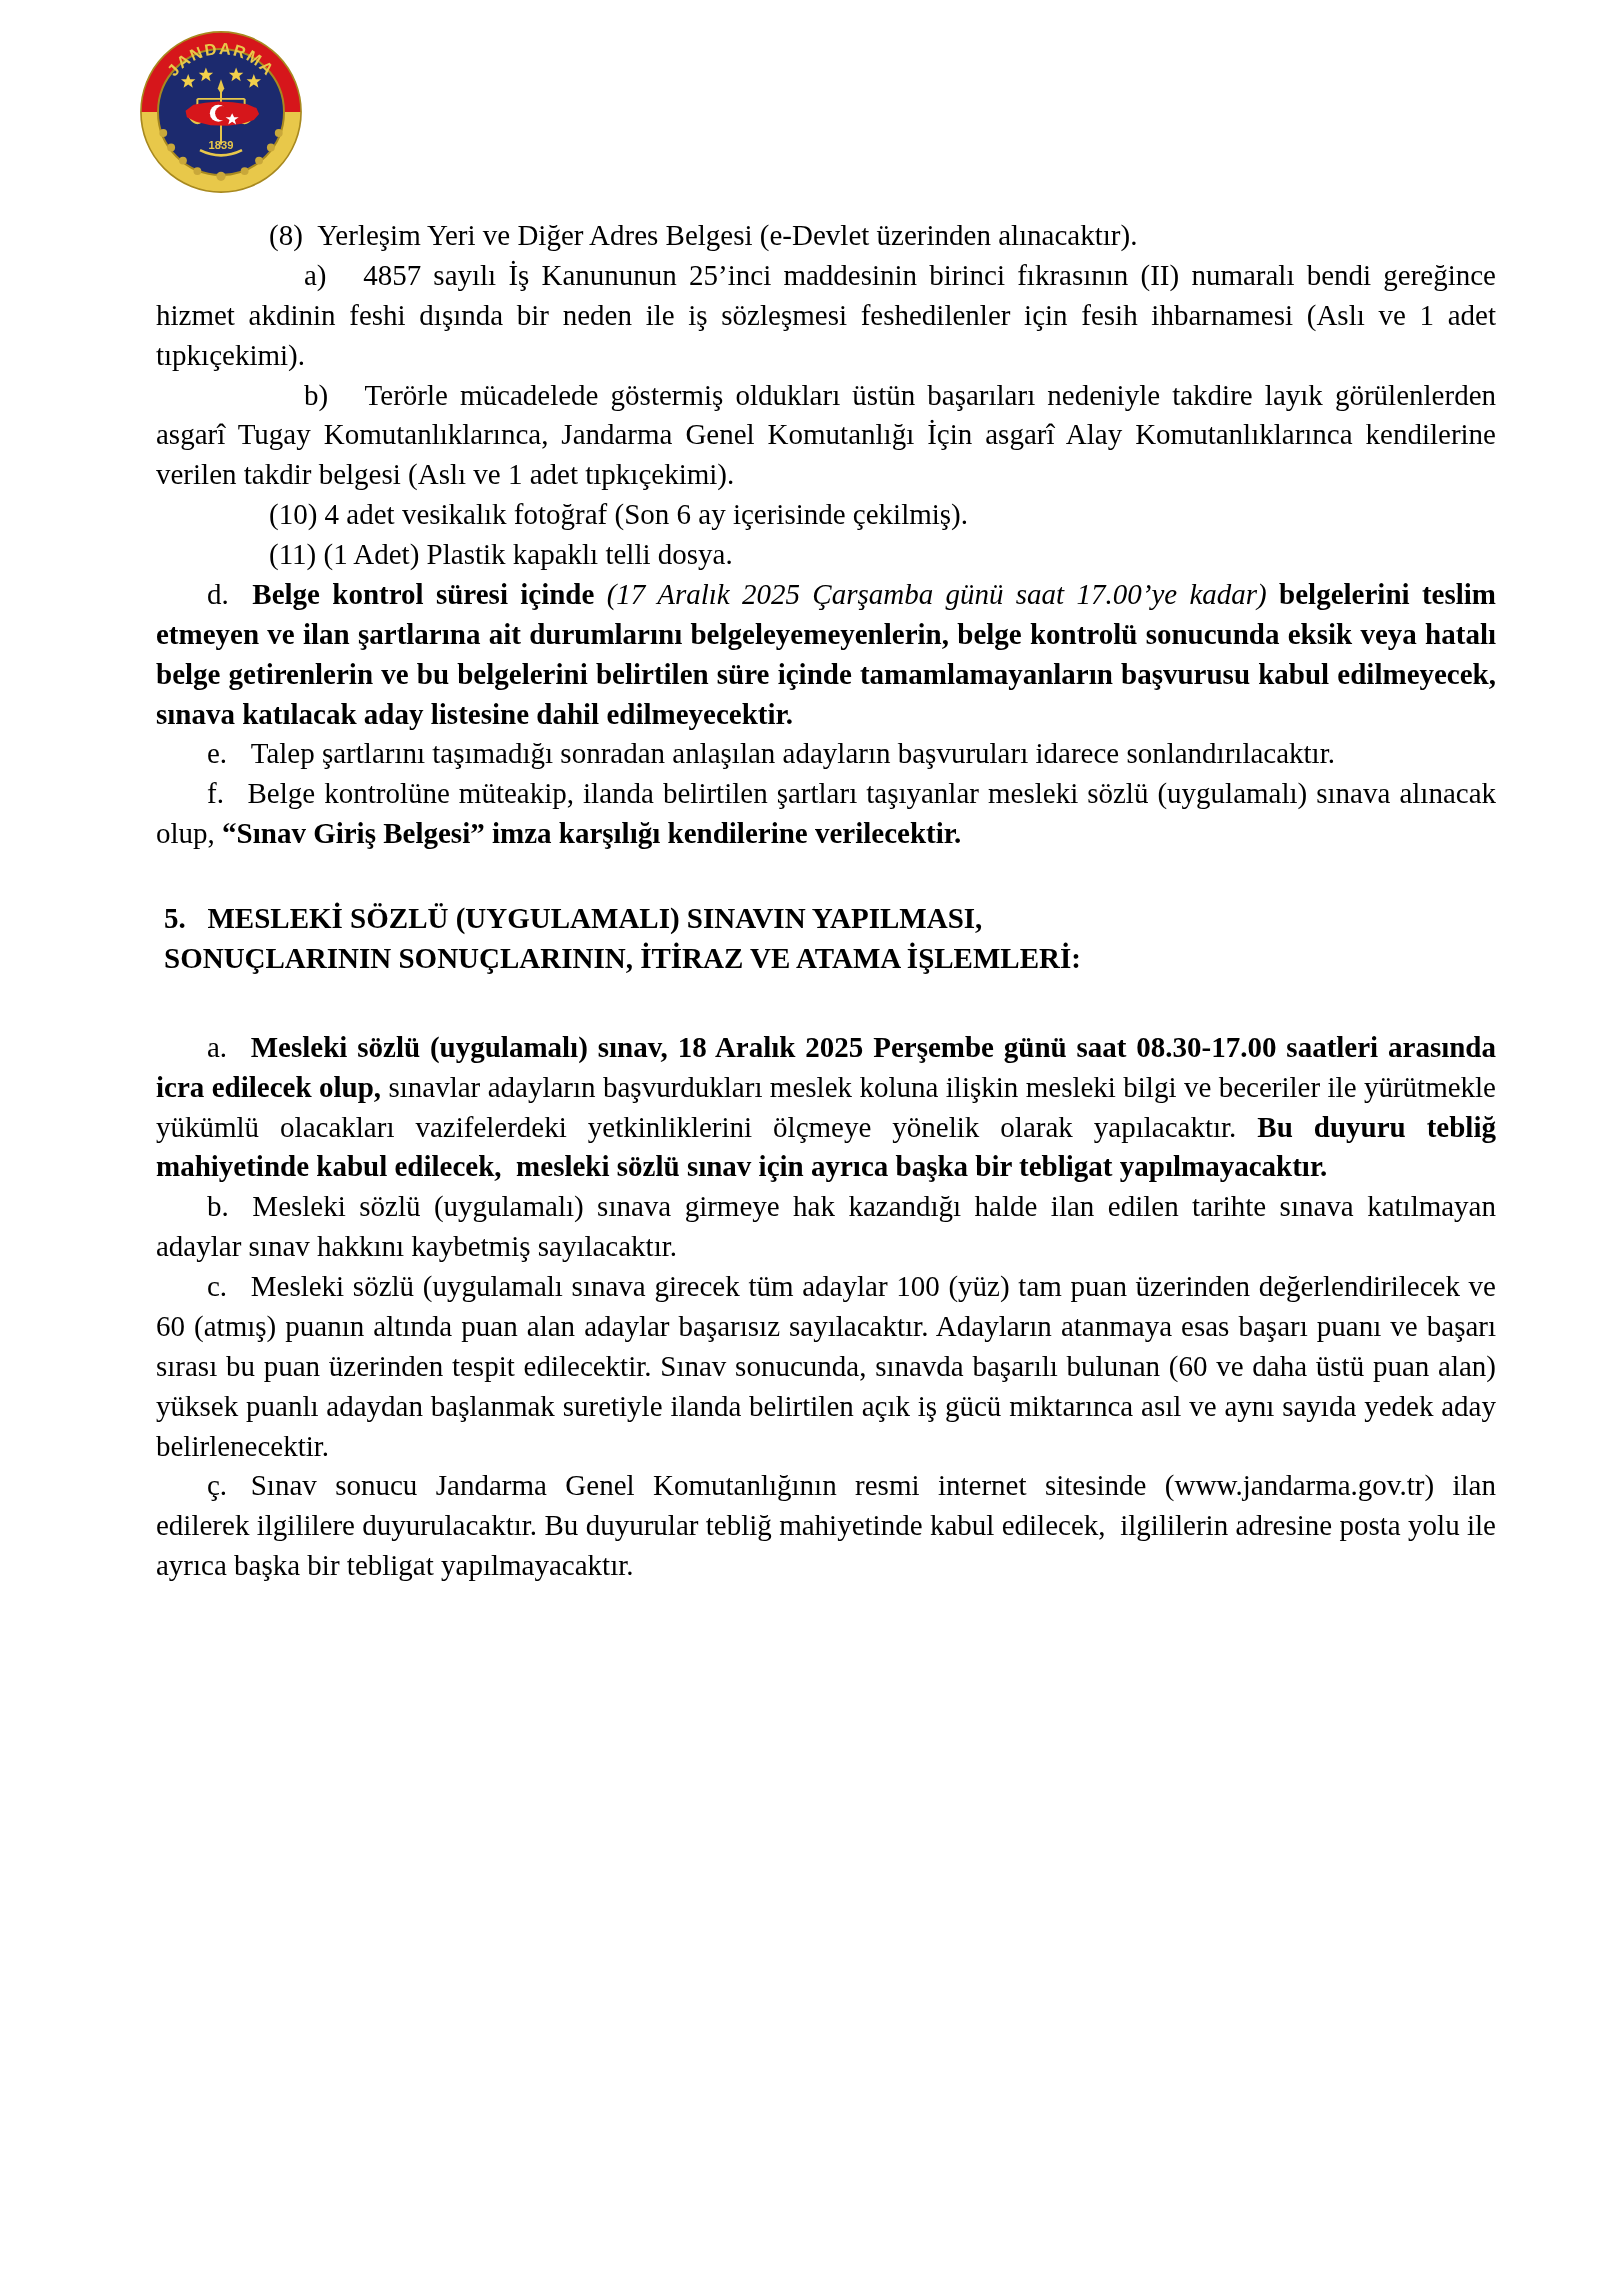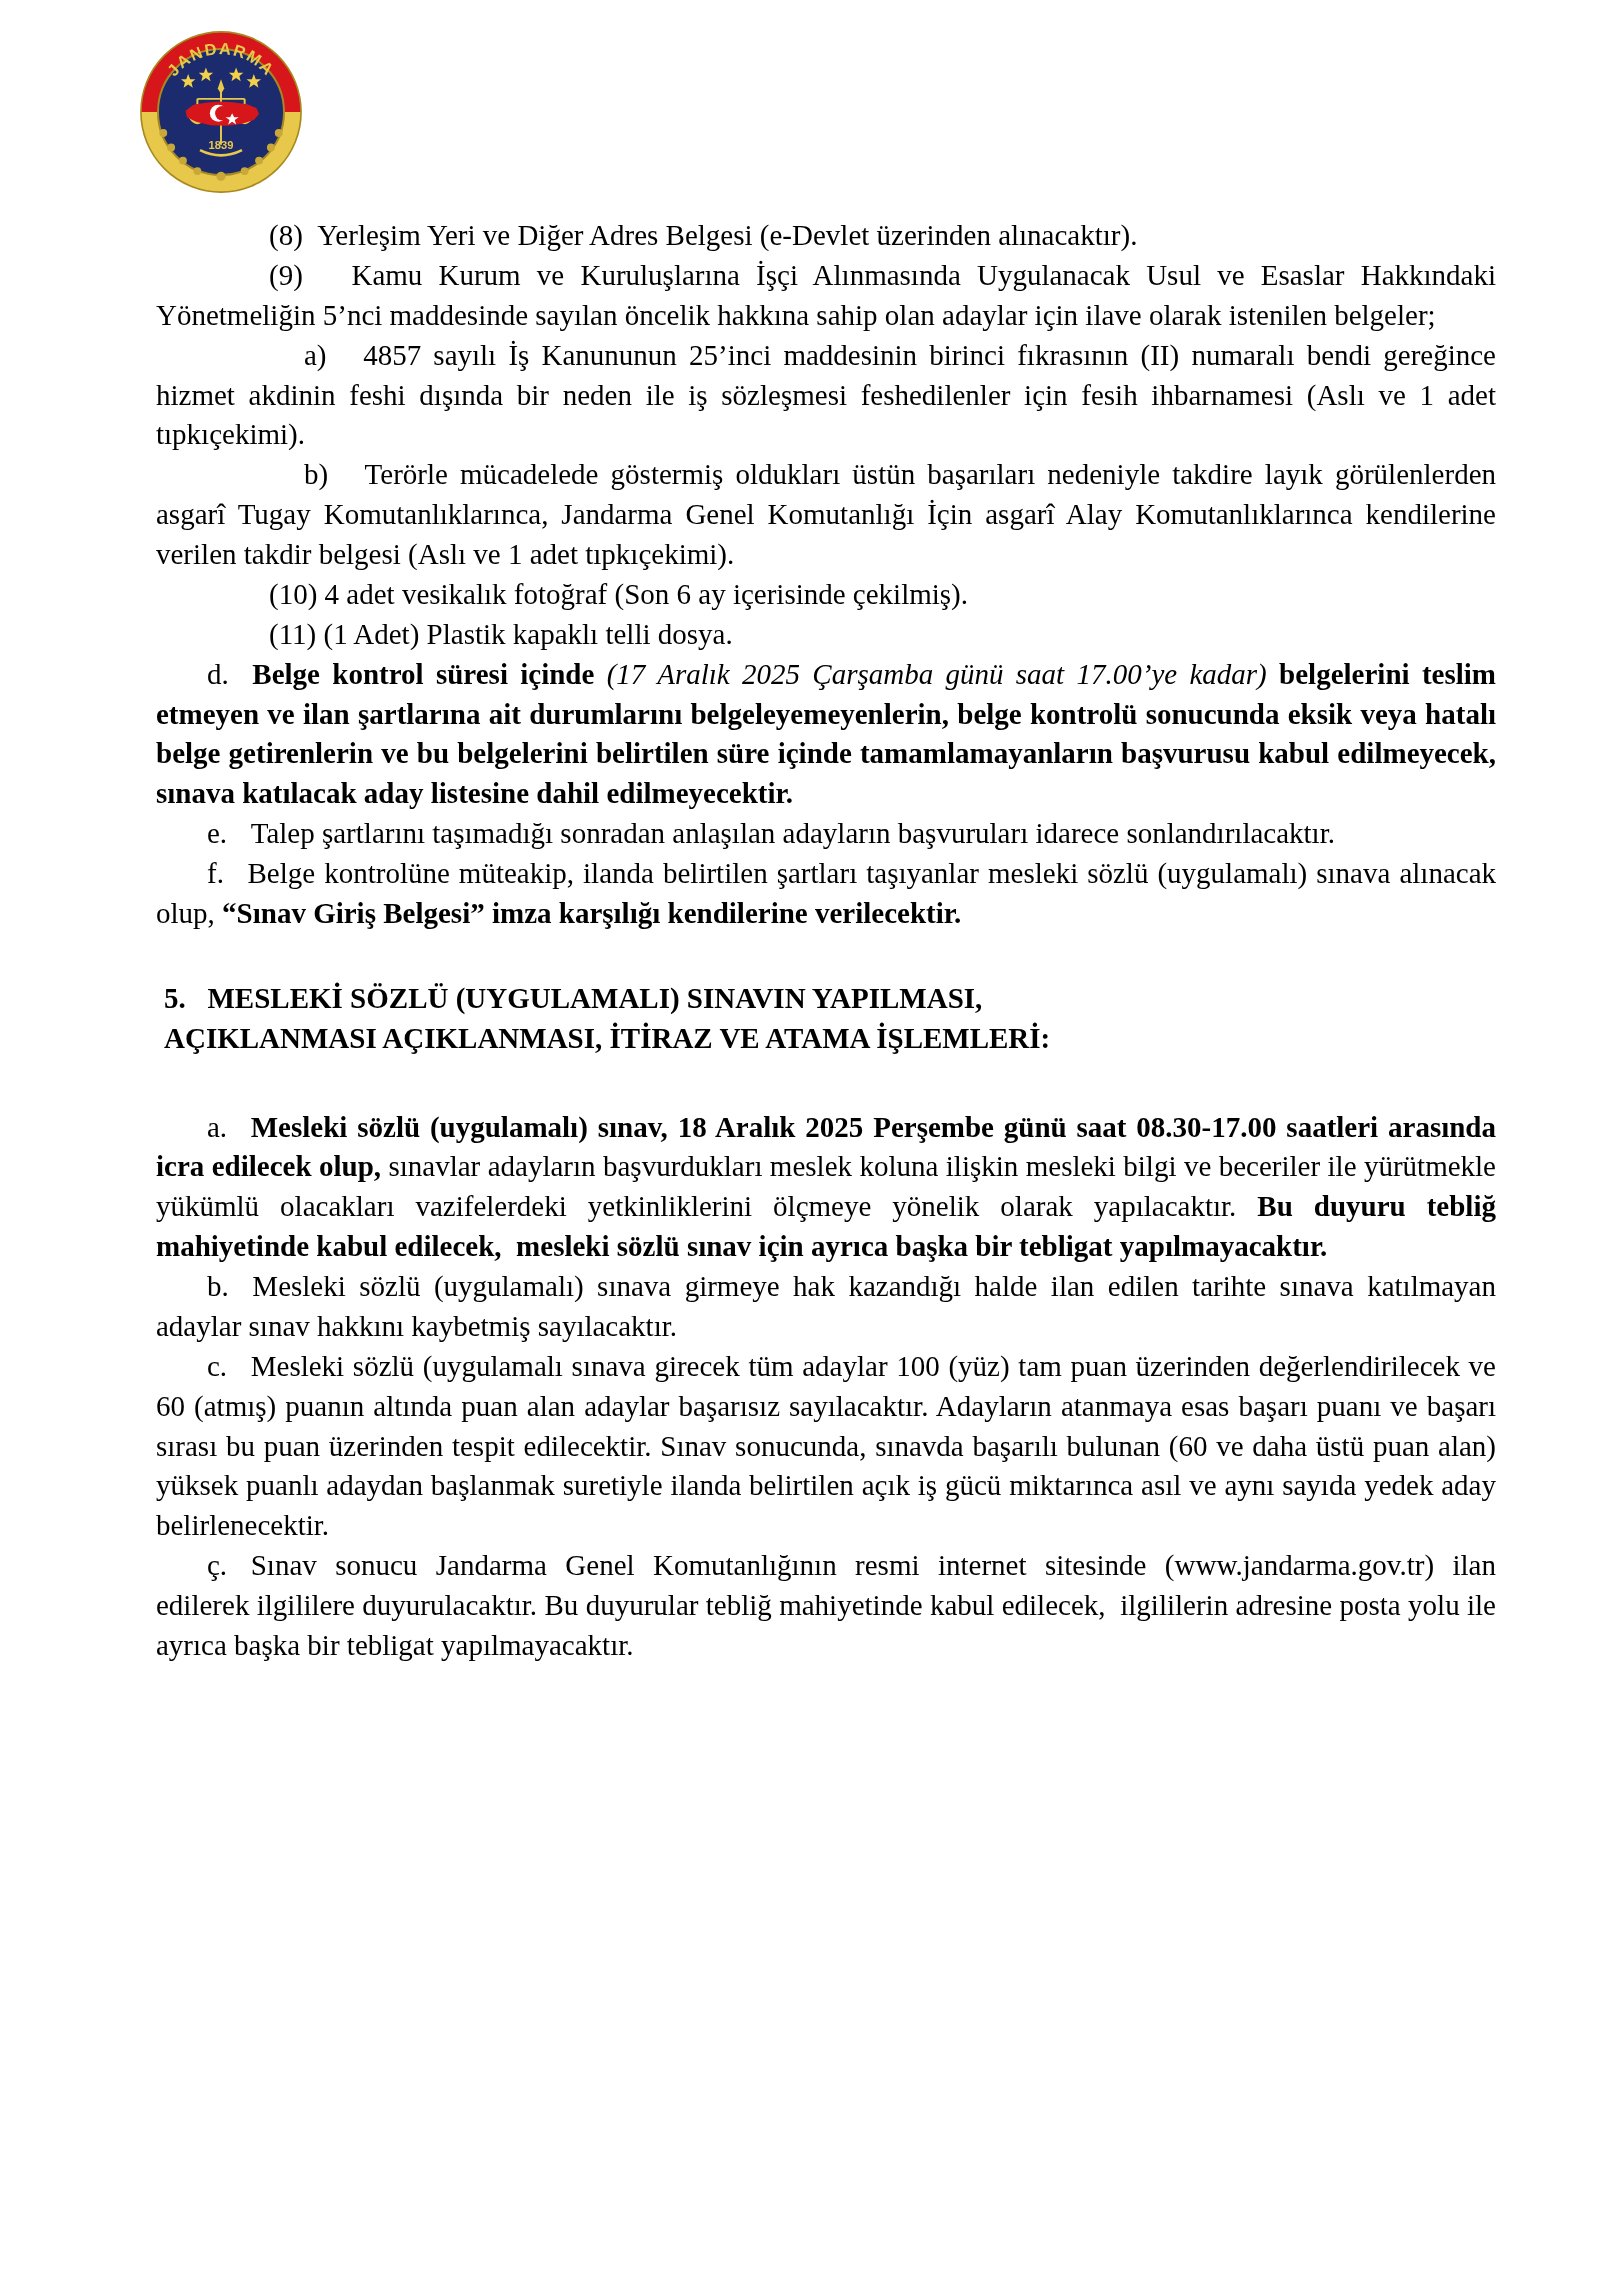--- a/index.html
+++ b/index.html
@@ -127,37 +127,36 @@
         <circle cx="204" cy="182" r="6"></circle>
           <circle cx="216" cy="160" r="6"></circle>
       </g>
     </svg>
   </div>
 
   <div class="body-col">
 
     <div id="items-host">
         <p class="t ind-num"><span>(8)</span><span>&nbsp;&nbsp;Yerleşim Yeri ve Diğer Adres Belgesi (e-Devlet üzerinden alınacaktır).</span></p>
-        <p class="t ind-num"><span>(9)</span><span>&nbsp;&nbsp;&nbsp;Kamu Kurum ve Kuruluşlarına İşçi Alınmasında Uygulanacak Usul ve Esaslar Hakkındaki Yönetmeliğin 5’nci maddesinde sayılan öncelik hakkına sahip olan adaylar için ilave olarak istenilen belgeler;</span></p>
         <p class="t ind-sub"><span>a)</span><span>&nbsp;&nbsp;&nbsp;4857 sayılı İş Kanununun 25’inci maddesinin birinci fıkrasının (II) numaralı bendi gereğince hizmet akdinin feshi dışında bir neden ile iş sözleşmesi feshedilenler için fesih ihbarnamesi (Aslı ve 1 adet tıpkıçekimi).</span></p>
         <p class="t ind-sub"><span>b)</span><span>&nbsp;&nbsp;&nbsp;Terörle mücadelede göstermiş oldukları üstün başarıları nedeniyle takdire layık görülenlerden asgarî Tugay Komutanlıklarınca, Jandarma Genel Komutanlığı İçin asgarî Alay Komutanlıklarınca kendilerine verilen takdir belgesi (Aslı ve 1 adet tıpkıçekimi).</span></p>
         <p class="t ind-num"><span>(10)</span><span> 4 adet vesikalık fotoğraf (Son 6 ay içerisinde çekilmiş).</span></p>
         <p class="t ind-num"><span>(11)</span><span> (1 Adet) Plastik kapaklı telli dosya.</span></p>
         <p class="t ind-let"><span>d.</span><span class="gap-lab"></span><b>Belge kontrol süresi içinde </b><i>(17 Aralık 2025 Çarşamba günü saat 17.00’ye kadar)</i><b> belgelerini teslim etmeyen ve ilan şartlarına ait durumlarını belgeleyemeyenlerin, belge kontrolü sonucunda eksik veya hatalı belge getirenlerin ve bu belgelerini belirtilen süre içinde tamamlamayanların başvurusu kabul edilmeyecek, sınava katılacak aday listesine dahil edilmeyecektir.</b></p>
         <p class="t ind-let"><span>e.</span><span class="gap-lab"></span><span>Talep şartlarını taşımadığı sonradan anlaşılan adayların başvuruları idarece sonlandırılacaktır.</span></p>
         <p class="t ind-let"><span>f.</span><span class="gap-lab"></span><span>Belge kontrolüne müteakip, ilanda belirtilen şartları taşıyanlar mesleki sözlü (uygulamalı) sınava alınacak olup, </span><b>“Sınav Giriş Belgesi” imza karşılığı kendilerine verilecektir.</b></p>
       </div>
 
     <div class="spacer-md"></div>
 
     <p class="heading">
       <span>5.</span>
       <span>&nbsp;</span>
       <span>MESLEKİ SÖZLÜ (UYGULAMALI) SINAVIN YAPILMASI,</span>
-      <span class="lastline">AÇIKLANMASI AÇIKLANMASI, İTİRAZ VE ATAMA İŞLEMLERİ:</span>
+      <span class="lastline">SONUÇLARININ SONUÇLARININ, İTİRAZ VE ATAMA İŞLEMLERİ:</span>
     </p>
 
     <div class="spacer-lg"></div>
 
     <div id="section5-host">
         <p class="t ind-let"><span>a.</span><span class="gap-lab"></span><b>Mesleki sözlü (uygulamalı) sınav, 18 Aralık 2025 Perşembe günü saat 08.30-17.00 saatleri arasında icra edilecek olup,</b><span> sınavlar adayların başvurdukları meslek koluna ilişkin mesleki bilgi ve beceriler ile yürütmekle yükümlü olacakları vazifelerdeki yetkinliklerini ölçmeye yönelik olarak yapılacaktır. </span><b>Bu duyuru tebliğ mahiyetinde kabul edilecek,&nbsp; mesleki sözlü sınav için ayrıca başka bir tebligat yapılmayacaktır.</b></p>
         <p class="t ind-let"><span>b.</span><span class="gap-lab"></span><span>Mesleki sözlü (uygulamalı) sınava girmeye hak kazandığı halde ilan edilen tarihte sınava katılmayan adaylar sınav hakkını kaybetmiş sayılacaktır.</span></p>
         <p class="t ind-let"><span>c.</span><span class="gap-lab"></span><span>Mesleki sözlü (uygulamalı sınava girecek tüm adaylar 100 (yüz) tam puan üzerinden değerlendirilecek ve 60 (atmış) puanın altında puan alan adaylar başarısız sayılacaktır. Adayların atanmaya esas başarı puanı ve başarı sırası bu puan üzerinden tespit edilecektir. Sınav sonucunda, sınavda başarılı bulunan (60 ve daha üstü puan alan) yüksek puanlı adaydan başlanmak suretiyle ilanda belirtilen açık iş gücü miktarınca asıl ve aynı sayıda yedek aday belirlenecektir.</span></p>
         <p class="t ind-let"><span>ç.</span><span class="gap-lab"></span><span>Sınav sonucu Jandarma Genel Komutanlığının resmi internet sitesinde (www.jandarma.gov.tr) ilan edilerek ilgililere duyurulacaktır. Bu duyurular tebliğ mahiyetinde kabul edilecek,&nbsp; ilgililerin adresine posta yolu ile ayrıca başka bir tebligat yapılmayacaktır.</span></p>
       </div>

